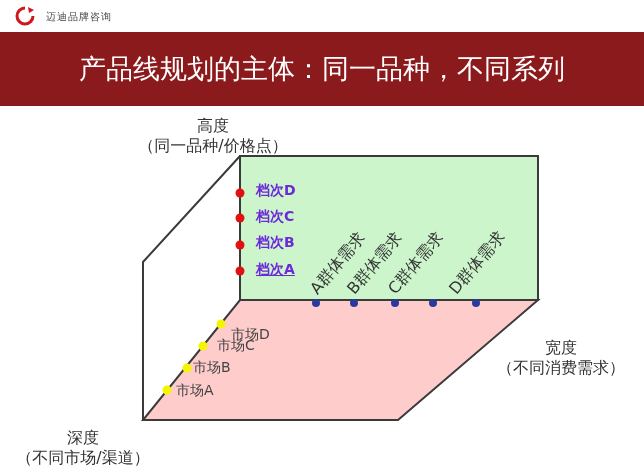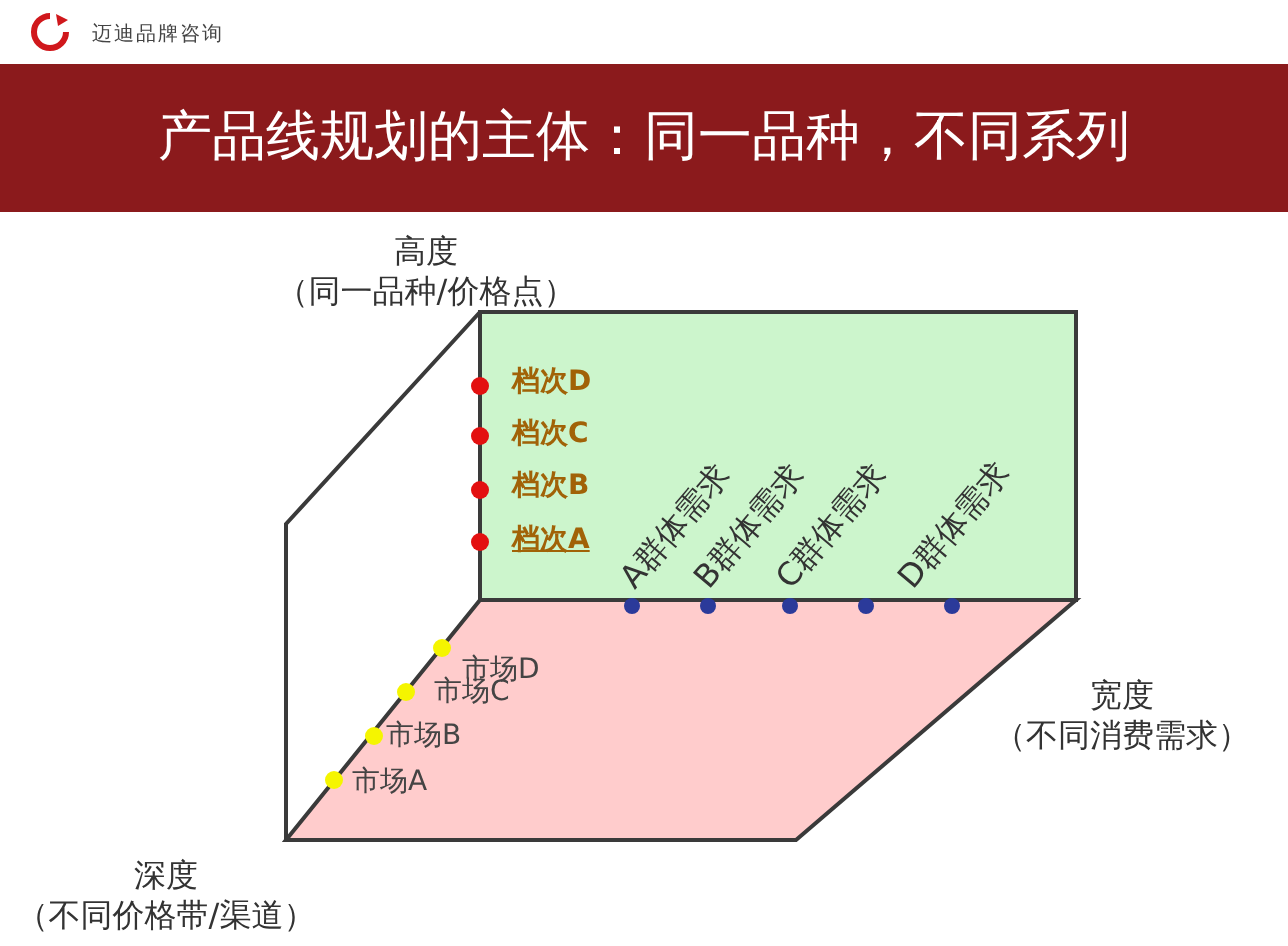--- a/index.html
+++ b/index.html
@@ -4,21 +4,21 @@
 <style>
   html, body { margin: 0; padding: 0; }
   body { width: 644px; height: 473px; position: relative; overflow: hidden; background: #ffffff; font-family: "DejaVu Sans", sans-serif; }
   .topbar { position: absolute; left: 0; top: 0; width: 644px; height: 32px; background: #ffffff; }
   .logo { position: absolute; left: 15px; top: 6px; width: 20px; height: 20px; }
   .brand { position: absolute; left: 46px; top: 10px; font-size: 10px; color: #444; letter-spacing: 1px; }
   .banner { position: absolute; left: 0; top: 32px; width: 644px; height: 74px; background: #8b1a1c; }
   .banner-title { position: absolute; left: 0; top: 0; width: 644px; height: 64px; line-height: 74px; text-align: center; color: #ffffff; font-size: 27px; font-family: "DejaVu Serif", serif; }
   svg.diagram { position: absolute; left: 0; top: 0; }
   .lbl { position: absolute; color: #333; text-align: center; font-size: 16px; line-height: 20px; white-space: nowrap; }
-  .tier { position: absolute; font-size: 14px; font-weight: bold; color: #a16207; }
+  .tier { position: absolute; font-size: 14px; font-weight: bold; color: #6d28d9; }
   .market { position: absolute; font-size: 14px; color: #444; }
   .group { position: absolute; font-size: 16px; color: #333; transform-origin: left bottom; transform: rotate(-50deg); white-space: nowrap; }
 </style>
 </head>
 <body>
 
 <div class="topbar">
   <svg class="logo" viewBox="0 0 20 20">
     <path d="M10 2 A8 8 0 1 0 18 10" fill="none" stroke="#d0181c" stroke-width="3"></path>
     <polygon points="13,1 19,4 14,7" fill="#d0181c"></polygon>
@@ -64,21 +64,21 @@
 <div class="lbl" style="left:118px; top:116px; width:190px;">
   <div>高度</div>
   <div>（同一品种/价格点）</div>
 </div>
 <div class="lbl" style="left:486px; top:338px; width:150px;text-align:center;">
   <div>宽度</div>
   <div>（不同消费需求）</div>
 </div>
 <div class="lbl" style="left:8px; top:428px; width:150px;">
   <div>深度</div>
-  <div>（不同价格带/渠道）</div>
+  <div>（不同市场/渠道）</div>
 </div>
 
 <span class="tier" style="left:256px; top:182px;">档次D</span>
 <span class="tier" style="left:256px; top:208px;">档次C</span>
 <span class="tier" style="left:256px; top:234px;">档次B</span>
 <span class="tier" style="left:256px; top:261px;text-decoration:underline;">档次A</span>
 
 <span class="group" style="left:322px; top:278px;">A群体需求</span>
 <span class="group" style="left:359px; top:278px;">B群体需求</span>
 <span class="group" style="left:400px; top:278px;">C群体需求</span>

